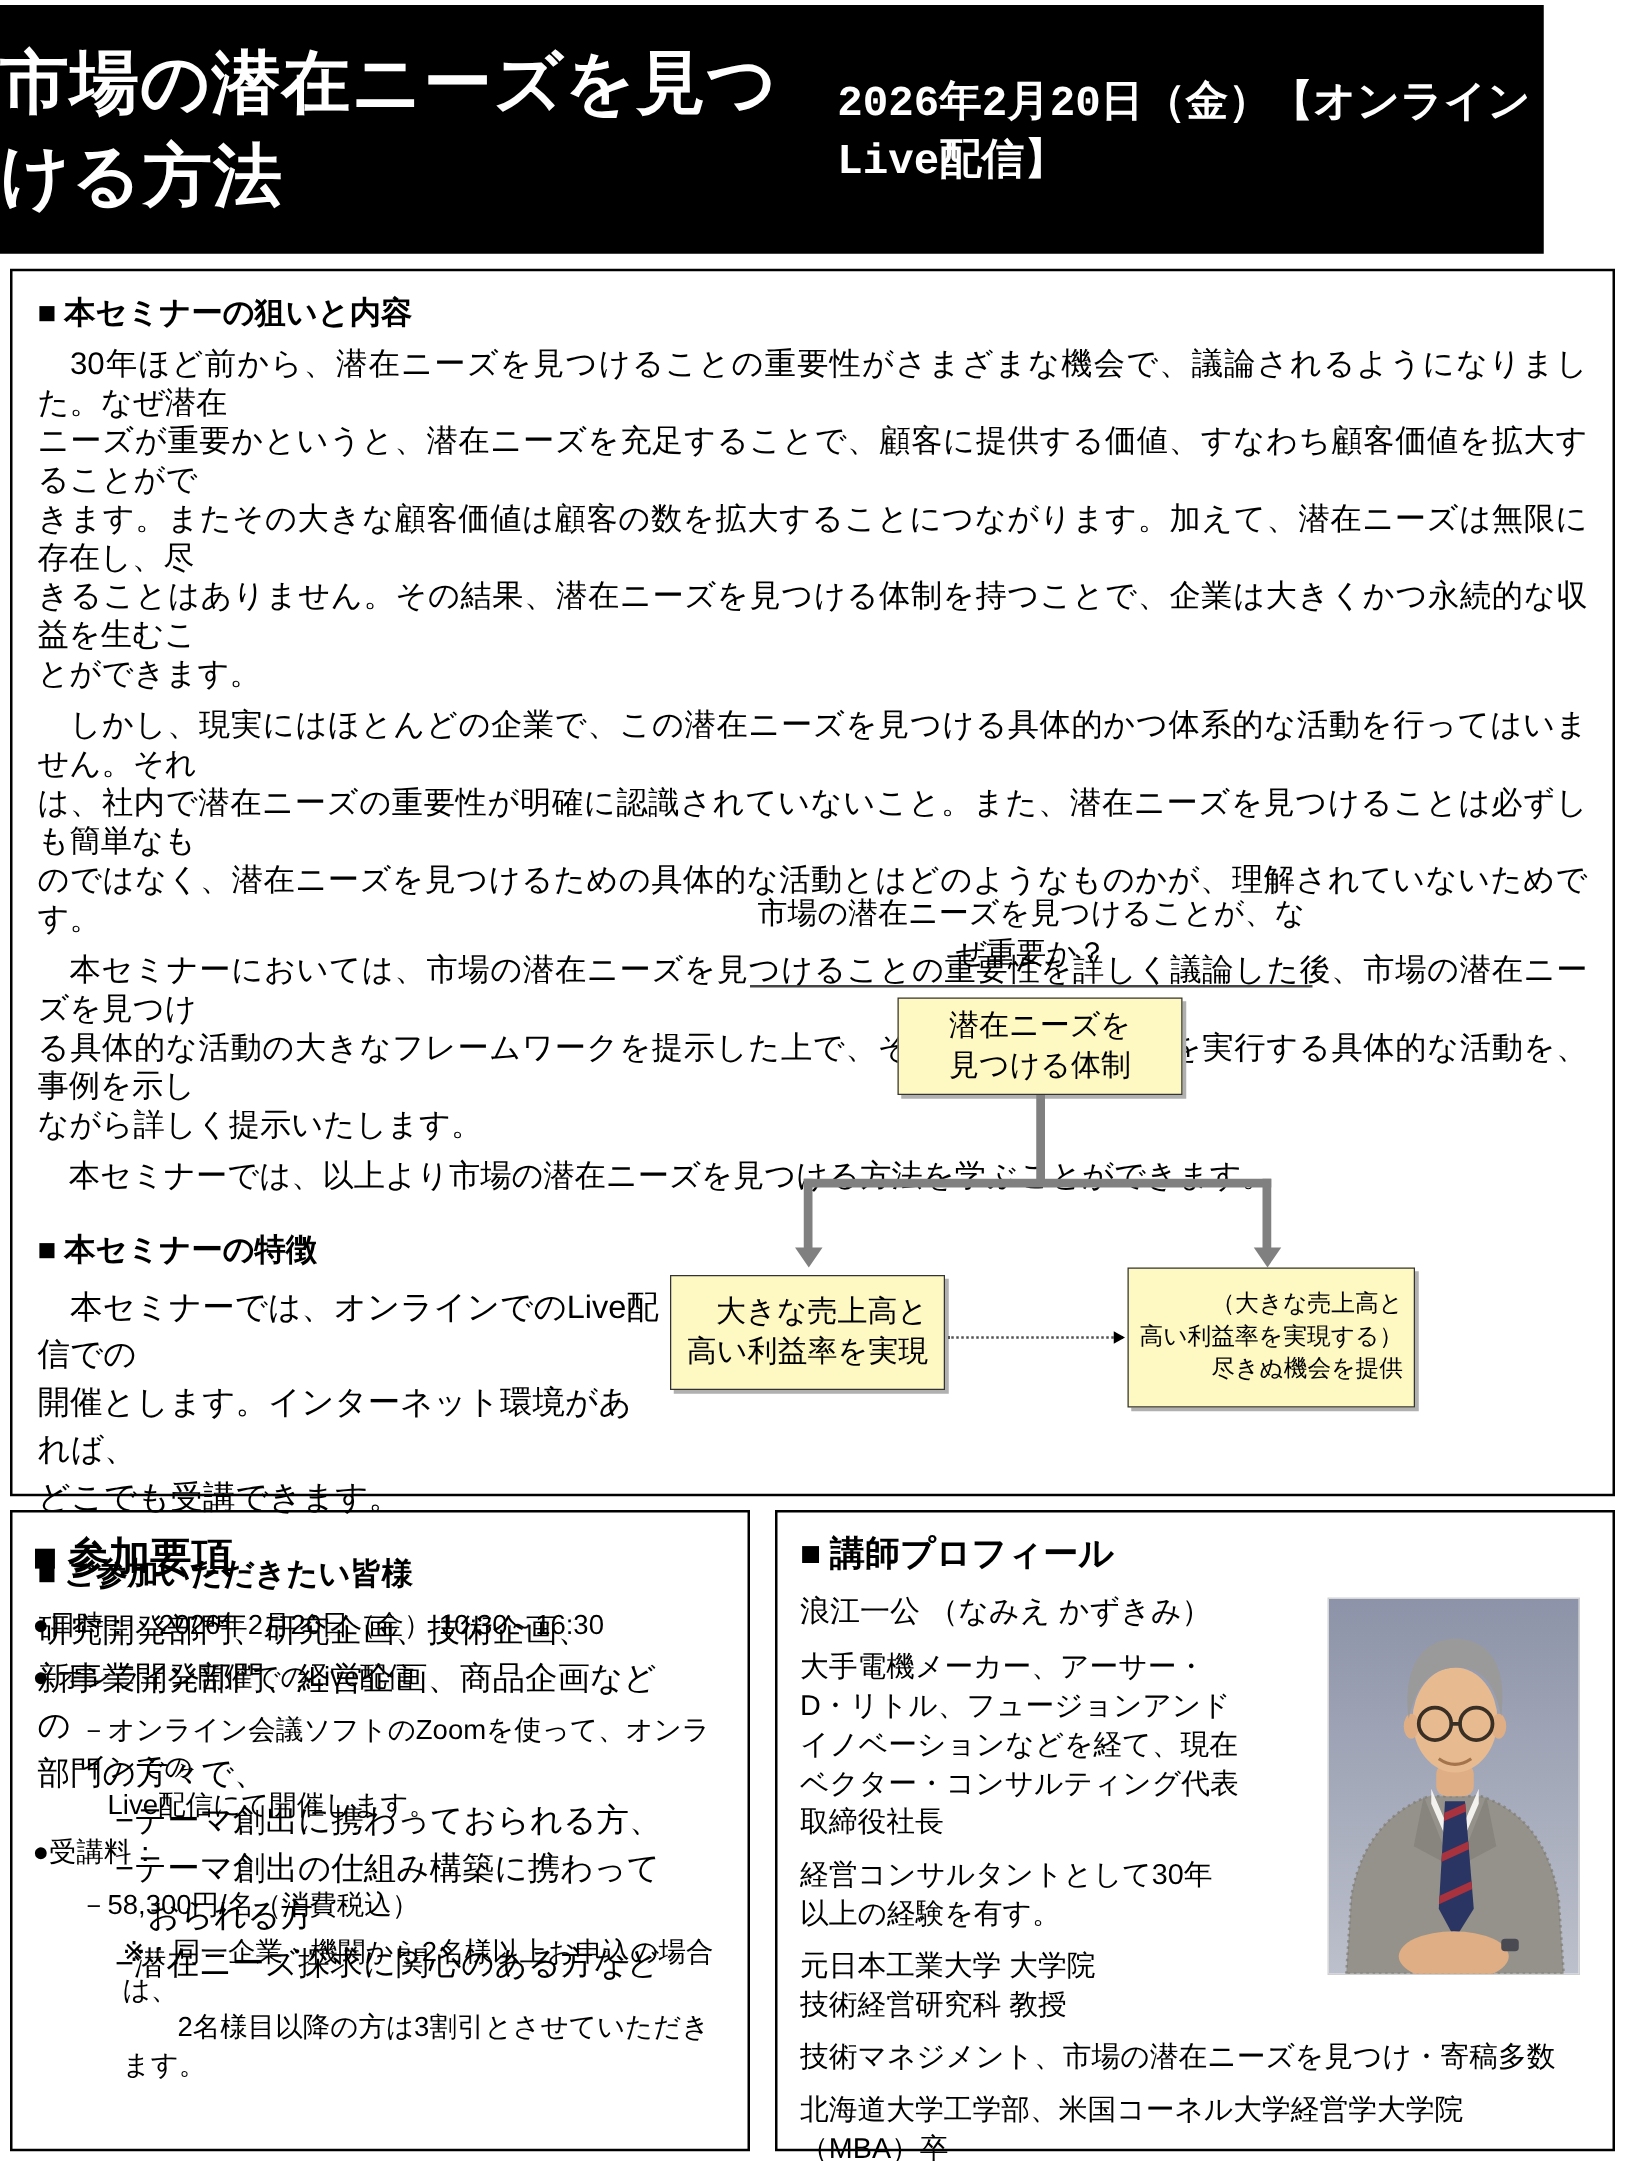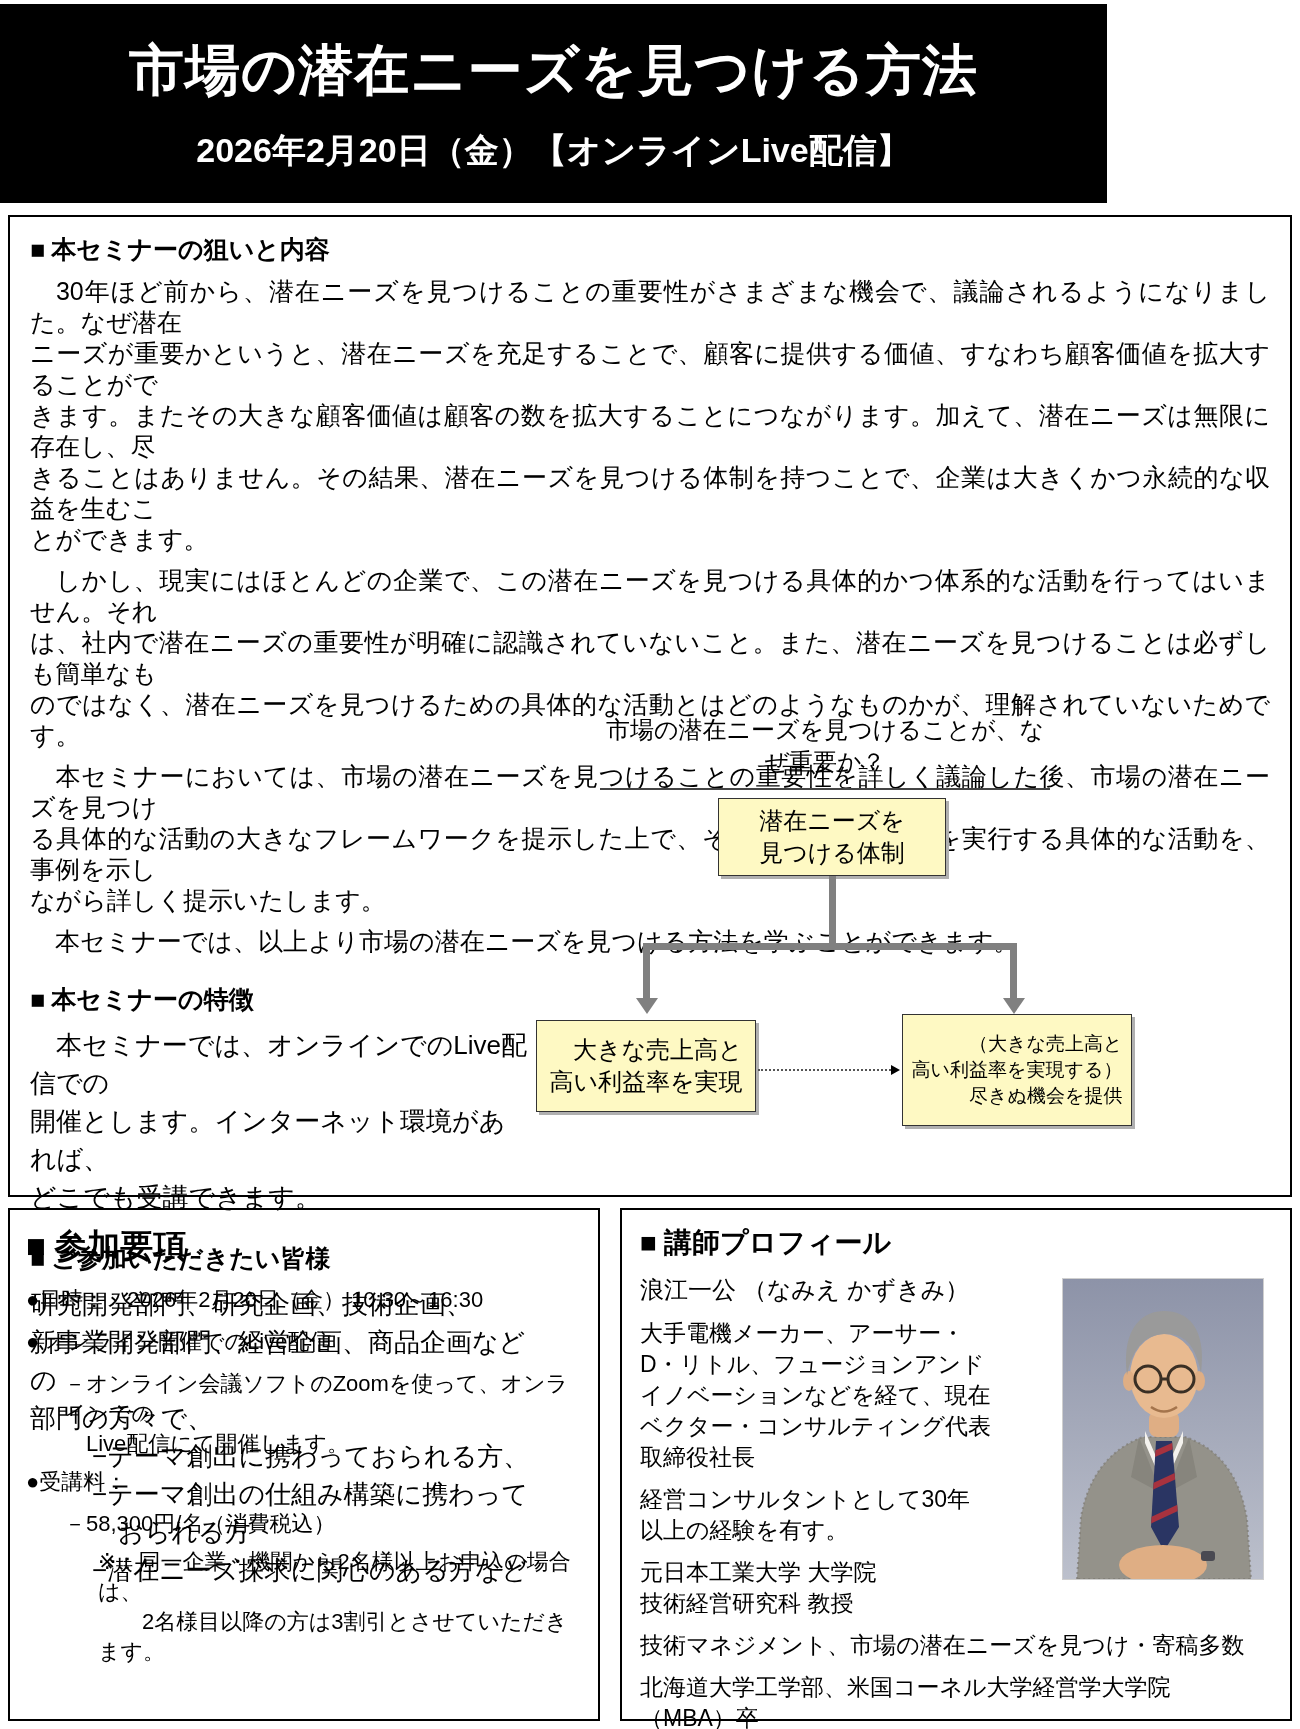--- a/index.html
+++ b/index.html
@@ -14,36 +14,37 @@
     height: 1729px;
     background: #fff;
     overflow: hidden;
   }
   .ml { white-space: pre-line; }
 
   
   .header {
     position: absolute;
     left: 0; top: 4px;
-    width: 1107px; height: 199px;
+    width: 1235px; height: 199px;
     background: #000000;
-    display: flex; flex-direction: column;
+    display: flex; flex-direction: row;
     align-items: center; justify-content: center;
     gap: 20px;
   }
   .header .title {
     color: #ffffff;
     font-size: 55px;
     font-weight: bold;
     letter-spacing: 1px;
   }
   .header .subtitle {
     color: #ffffff;
     font-size: 34px;
     font-weight: bold;
+    font-family: Liberation Mono, monospace;
   }
 
   
   .main-panel {
     position: absolute;
     left: 8px; top: 215px;
     width: 1284px; height: 982px;
     border: 2px solid #000;
     padding: 16px 20px;
   }

